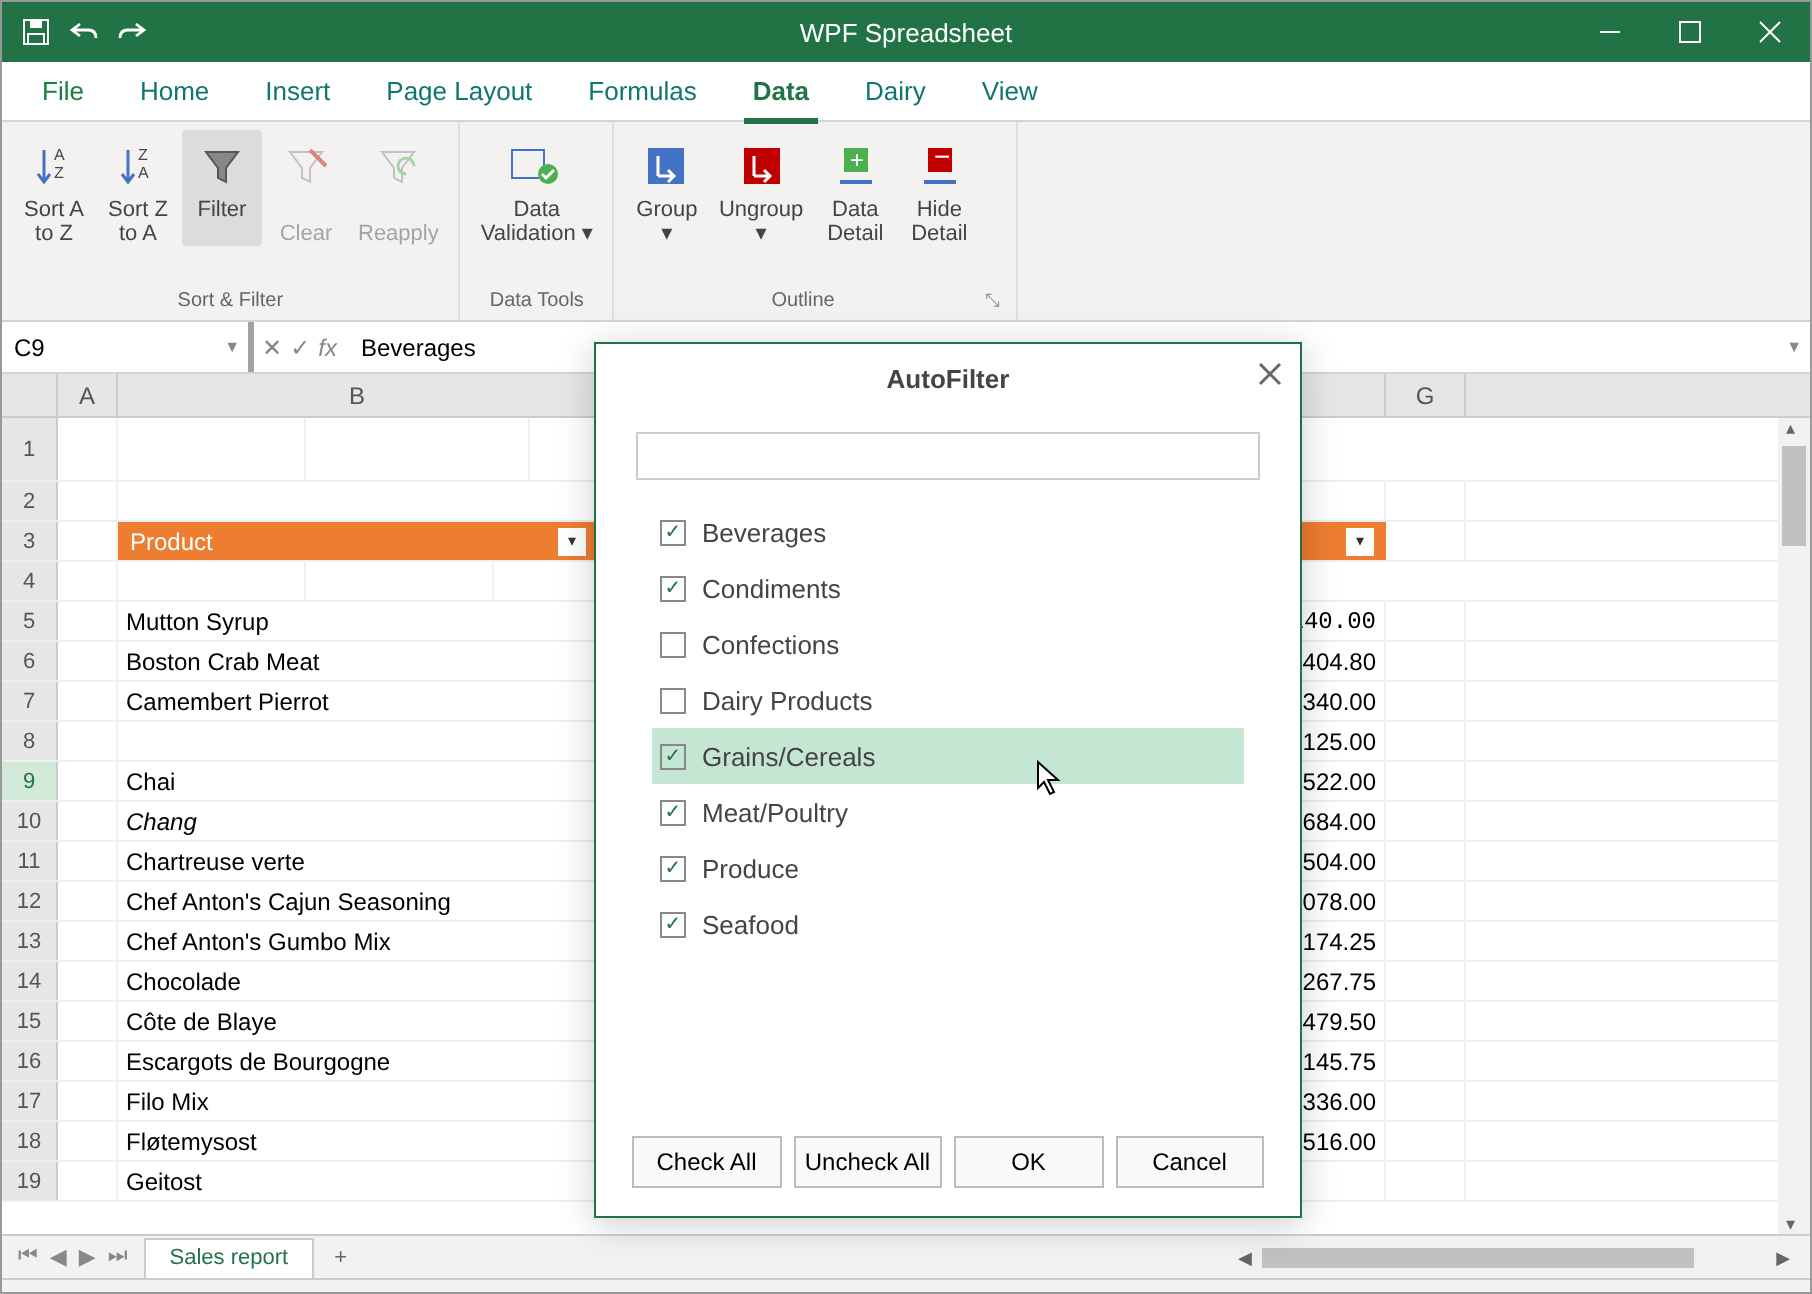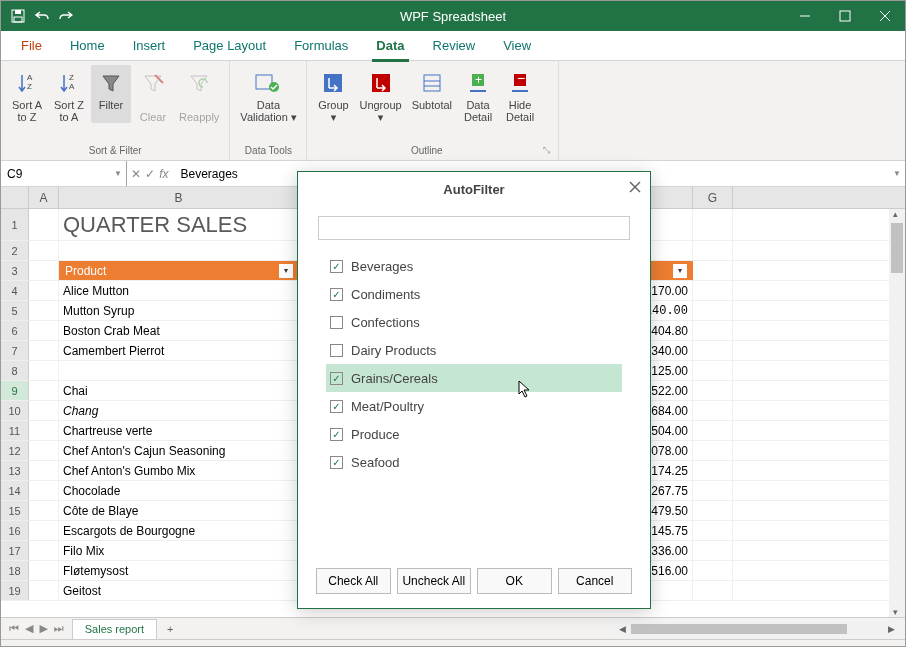--- a/index.html
+++ b/index.html
@@ -9,38 +9,38 @@
 .title-bar { height: 30px; background: #217346; color: #fff; display: flex; align-items: center; font-size: 12px; position: relative; }
 .title-bar .qat { display: flex; gap: 2px; padding: 0 6px; }
 .title-bar .qat-btn { width: 22px; height: 22px; display: flex; align-items: center; justify-content: center; cursor: pointer; }
 .title-bar .title { position: absolute; left: 50%; transform: translateX(-50%); font-size: 13px; }
 .title-bar .win-controls { position: absolute; right: 0; display: flex; }
 .title-bar .win-btn { width: 40px; height: 30px; display: flex; align-items: center; justify-content: center; cursor: pointer; }
 
 
 .ribbon-tabs { height: 30px; background: #fff; display: flex; align-items: center; padding: 0 6px; border-bottom: 1px solid #d4d4d4; }
 .ribbon-tab { padding: 0 14px; height: 30px; display: flex; align-items: center; font-size: 13px; color: #0f766e; cursor: pointer; position: relative; }
-.ribbon-tab.file { color: #c2410c; font-weight: 400; }
+.ribbon-tab.file { color: #15803d; font-weight: 400; }
 .ribbon-tab.active { color: #217346; font-weight: 600; }
 .ribbon-tab.active::after { content: ''; position: absolute; bottom: -1px; left: 10px; right: 10px; height: 3px; background: #217346; }
 
 
 .ribbon { height: 100px; background: #f3f2f1; border-bottom: 1px solid #d4d4d4; display: flex; }
 .ribbon-group { padding: 4px 6px 2px; display: flex; flex-direction: column; align-items: center; border-right: 1px solid #ddd; position: relative; }
 .ribbon-group-label { font-size: 10px; color: #666; margin-top: auto; padding: 2px 0; }
 .ribbon-buttons { display: flex; gap: 2px; }
 .rbtn { display: flex; flex-direction: column; align-items: center; padding: 4px 4px 0; cursor: pointer; border-radius: 2px; min-width: 40px; text-align: center; }
 .rbtn-icon { width: 28px; height: 28px; display: flex; align-items: center; justify-content: center; margin-bottom: 2px; }
 .rbtn-label { font-size: 11px; color: #444; line-height: 1.1; white-space: pre-line; }
 .rbtn.dim { opacity: 0.45; justify-content: space-between; }
 .grp-launch { position: absolute; bottom: 3px; right: 3px; width: 12px; height: 12px; font-size: 9px; color: #888; cursor: pointer; }
 
 
 .formula-bar { height: 26px; background: #fff; border-bottom: 1px solid #d4d4d4; display: flex; align-items: stretch; }
-.name-box { width: 126px; border-right: 1px solid #a3a3a3; display: flex; align-items: center; padding: 0 6px; font-size: 12px; position: relative; }
+.name-box { width: 126px; border-right: 3px solid #a3a3a3; display: flex; align-items: center; padding: 0 6px; font-size: 12px; position: relative; }
 .name-box .dd { position: absolute; right: 4px; color: #888; font-size: 8px; }
 .fx-buttons { display: flex; align-items: center; padding: 0 4px; gap: 4px; color: #888; font-size: 12px; }
 .fx-input { flex: 1; padding: 0 8px; font-size: 12px; display: flex; align-items: center; position: relative; }
 .fx-expand { position: absolute; right: 4px; color: #888; font-size: 8px; }
 
 
 .grid-wrap { position: relative; height: 430px; background: #fff; overflow: hidden; }
 .col-headers { height: 22px; display: flex; background: #e6e6e6; border-bottom: 1px solid #ccc; }
 .corner { width: 28px; border-right: 1px solid #ccc; background: #e6e6e6; }
 .colh { border-right: 1px solid #ccc; font-size: 12px; color: #555; display: flex; align-items: center; justify-content: center; }
@@ -130,21 +130,21 @@
   </div>
 </div>
 
 <div class="ribbon-tabs" id="ribbon-tabs">
     <div class="ribbon-tab file">File</div>
     <div class="ribbon-tab">Home</div>
     <div class="ribbon-tab">Insert</div>
     <div class="ribbon-tab">Page Layout</div>
     <div class="ribbon-tab">Formulas</div>
     <div class="ribbon-tab active">Data</div>
-    <div class="ribbon-tab">Review</div>
+    <div class="ribbon-tab">Dairy</div>
     <div class="ribbon-tab">View</div>
   </div>
 
 <div class="ribbon">
   <div class="ribbon-group">
     <div class="ribbon-buttons">
       <div class="rbtn">
           <div class="rbtn-icon">
             <svg width="24" height="24">
               <text x="12" y="9" font-size="8" fill="#444">A</text>
@@ -225,30 +225,20 @@
         </div>
       <div class="rbtn">
           <div class="rbtn-icon">
             <svg width="24" height="24">
               <rect x="3" y="3" width="18" height="18" fill="#C00000"></rect>
               <path d="M8 7 V17 M8 17 H16 M13 14 L16 17 L13 20" stroke="#fff" fill="none" stroke-width="1.5"></path>
             </svg>
           </div>
           <span class="rbtn-label">Ungroup
 ▾</span>
-        </div>
-      <div class="rbtn">
-          <div class="rbtn-icon">
-            <svg width="24" height="24">
-              <rect x="4" y="4" width="16" height="16" fill="none" stroke="#4472C4"></rect>
-              <line x1="4" y1="10" x2="20" y2="10" stroke="#4472C4"></line>
-              <line x1="4" y1="15" x2="20" y2="15" stroke="#4472C4"></line>
-            </svg>
-          </div>
-          <span class="rbtn-label">Subtotal</span>
         </div>
       <div class="rbtn">
           <div class="rbtn-icon">
             <svg width="24" height="24">
               <rect x="6" y="3" width="12" height="12" fill="#4CAF50"></rect>
               <text x="9" y="13" font-size="12" fill="#fff">+</text>
               <line x1="4" y1="20" x2="20" y2="20" stroke="#4472C4" stroke-width="2"></line>
             </svg>
           </div>
           <span class="rbtn-label">Data
@@ -295,21 +285,20 @@
       <div class="colh" style="width: 94px;">C</div>
       <div class="colh" style="width: 94px;">D</div>
       <div class="colh" style="width: 94px;">E</div>
       <div class="colh" style="width: 112px;">F</div>
       <div class="colh" style="width: 40px;">G</div>
     </div>
   <div class="rows" id="rows">
       <div class="row tall">
         <div class="rowh">1</div>
         <div class="cell " style="width: 30px;"></div>
-        <div class="cell title-cell" style="width: 428px;">QUARTER SALES</div>
         <div class="cell " style="width: 94px;"></div>
         <div class="cell " style="width: 112px;"></div>
         <div class="cell " style="width: 40px;"></div>
       </div>
       <div class="row">
         <div class="rowh">2</div>
         <div class="cell " style="width: 30px;"></div>
         <div class="cell " style="width: 240px;"></div>
         <div class="cell " style="width: 94px;"></div>
         <div class="cell " style="width: 94px;"></div>
@@ -331,21 +320,20 @@
         </div>
         <div class="hdr-cell" style="width: 112px;">
           <span>Amount</span>
           <span class="hdr-drop">▾</span>
         </div>
         <div class="cell " style="width: 40px;"></div>
       </div>
       <div class="row">
         <div class="rowh">4</div>
         <div class="cell " style="width: 30px;"></div>
-        <div class="cell " style="width: 240px;">Alice Mutton</div>
         <div class="cell " style="width: 94px;"></div>
         <div class="cell " style="width: 94px;"></div>
         <div class="cell num" style="width: 94px;">30</div>
         <div class="cell" style="width: 112px; display: flex;">
           <span>$</span>
           <span style="margin-left: auto;">1,170.00</span>
         </div>
         <div class="cell " style="width: 40px;"></div>
       </div>
       <div class="row">

